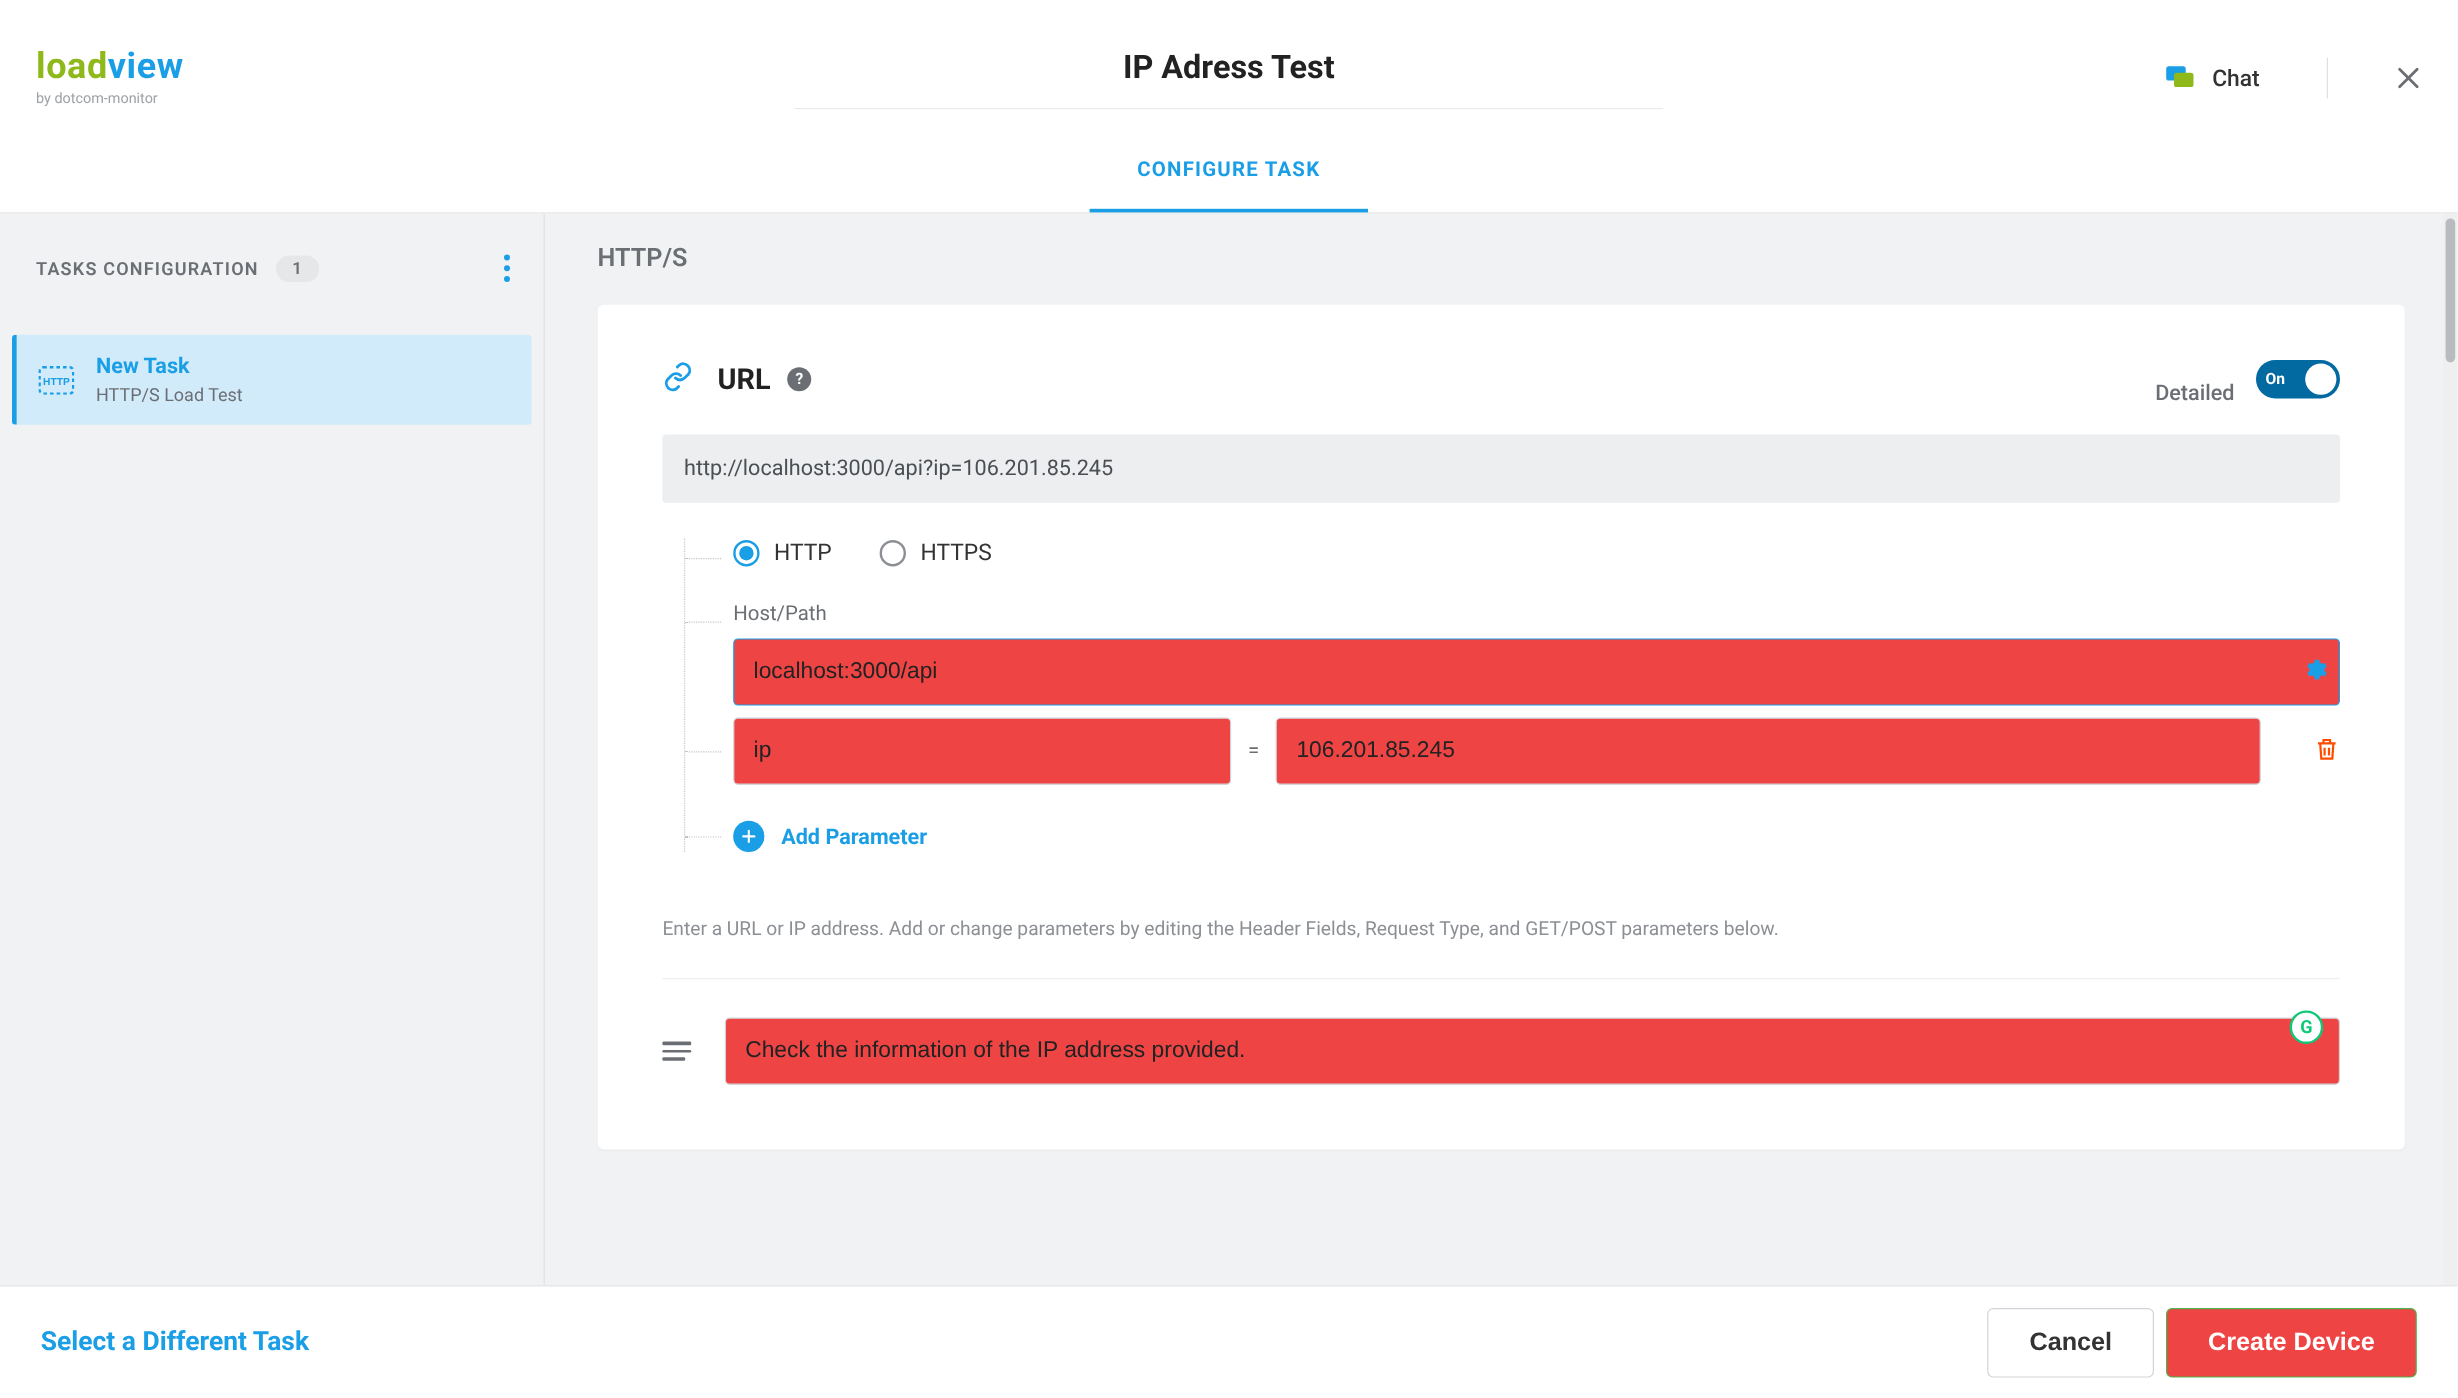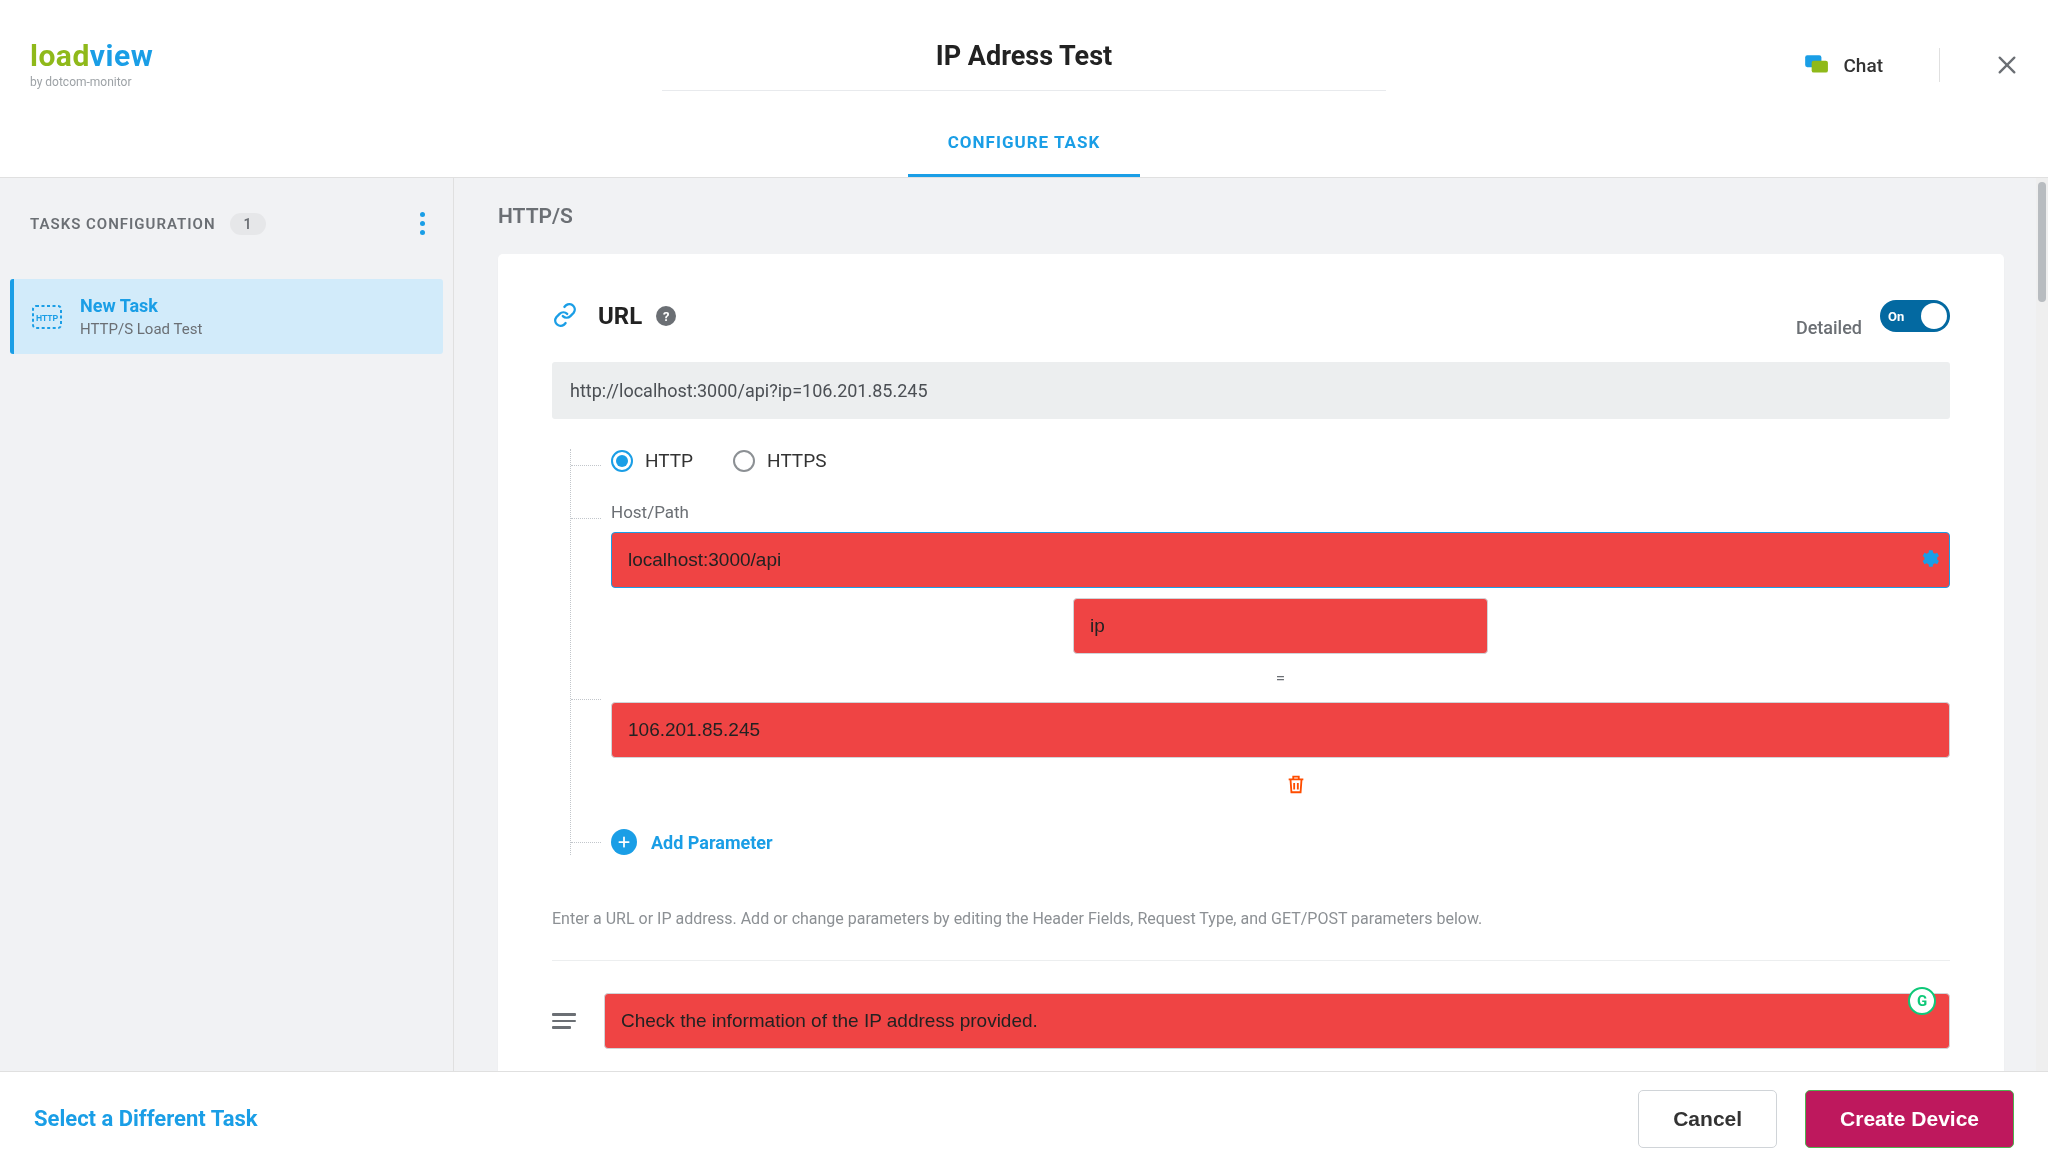--- a/index.html
+++ b/index.html
@@ -166,21 +166,21 @@
   }
   .input.focus { border:1.5px solid #1a9ee6; }
   .host-row { display:flex; align-items:center; }
   .host-row .input { padding-right: 46px; }
   .gear {
     position:absolute; right:10px; top:50%; transform:translateY(-50%); cursor:pointer; color:#1a9ee6;
   }
   
   .param-head { display:flex; gap:20px; margin-top:30px; padding-left:40px; position:relative; }
   .param-head .lcol { width:415px; }
-  .param-row { display:flex; gap:14px; align-items:center; margin-top:10px; padding-left:40px; position:relative;flex-direction:column; }
+  .param-row { display:flex; gap:14px; align-items:center; margin-top:10px; padding-left:40px; position:relative; }
   .param-row::before {
     content:""; position:absolute; left:0; top:50%; width:30px; border-top:1px dotted #c2c6cb;
   }
   .param-row .name { width:415px; }
   .param-row .eq { font-size:17px; color:#6b6f74; }
   .param-row .val { flex:1; }
   .trash { color:#ff4d00; cursor:pointer; margin-left:30px; }
   
   .add-param { display:flex; align-items:center; gap:14px; margin-top:30px; padding-left:40px; position:relative; cursor:pointer; }
   .add-param::before {
@@ -202,26 +202,26 @@
     position:absolute; right:14px; top:-6px; width:28px; height:28px; border-radius:50%; border:2.5px solid #0ec878; color:#0ec878;
     display:flex; align-items:center; justify-content:center; font-size:15px; font-weight:700; background:#fff;
   }
 
   
   .footer {
     height: 94px; background:#fff; border-top:1px solid #e0e0e0;
     display:flex; align-items:center; padding: 0 34px;
   }
   .footer .link { color:#1a9ee6; font-weight:700; font-size:22px; cursor:pointer; }
-  .footer .right { margin-left:auto; display:flex; gap:28px; }
+  .footer .right { margin-left:auto; display:flex; gap:10px; }
   .btn {
     padding: 16px 34px; border-radius:5px; font-size:21px; font-weight:600; cursor:pointer;
     border:1px solid #d0d4d8; background:#fff; color:#333;
   }
-  .btn.primary { background:#be185d; color:#fff; border-color:#4fb14f; }
+  .btn.primary { background:#ef4444; color:#fff; border-color:#4fb14f; }
   
   
   .fake-scroll {
     position:absolute; right:0; top:0; bottom:0; width:12px; background:#efefef;
   }
   .fake-scroll .thumb {
     position:absolute; left:2px; top:4px; width:8px; height:120px; background:#b8bcc0; border-radius:4px;
   }
 </style>
 </head>

